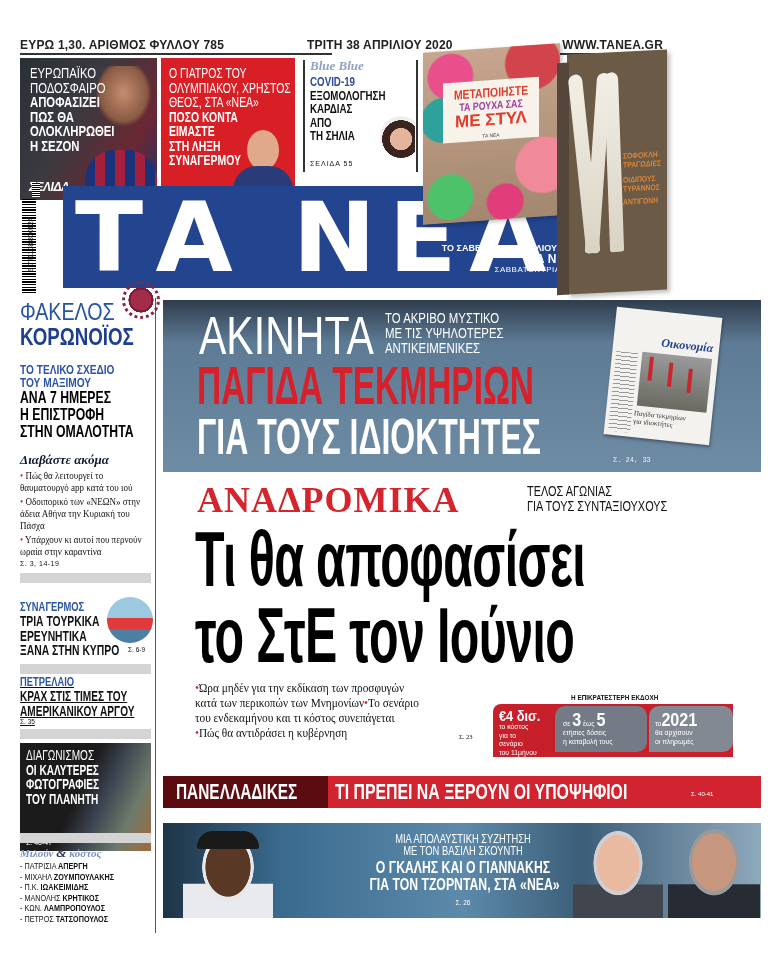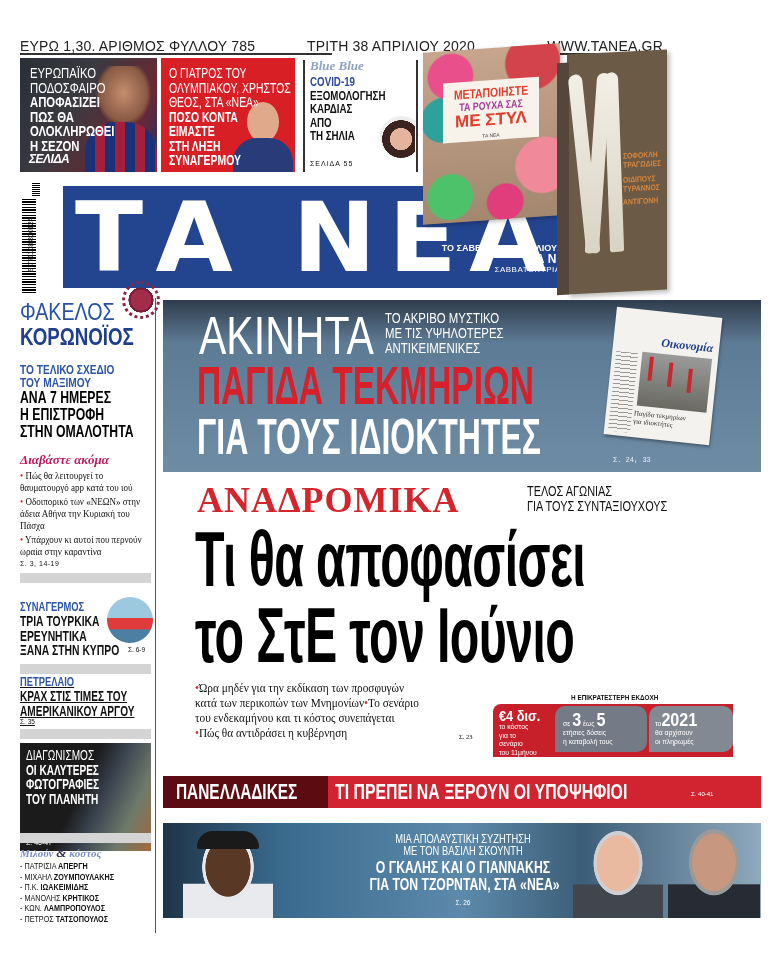--- a/index.html
+++ b/index.html
@@ -2,29 +2,29 @@
 <html><head>
 <meta charset="utf-8">
 <style>
   * { box-sizing: border-box; margin: 0; padding: 0; }
   html, body { width: 768px; height: 956px; background: #ffffff; overflow: hidden; }
   body { position: relative; font-family: "Liberation Sans", sans-serif; color: #111; }
   .abs { position: absolute; }
   .serif { font-family: "Liberation Serif", "DejaVu Serif", serif; }
 
   
-  .topline { left: 20px; top: 38px; width: 740px; height: 16px; font-size: 14px; letter-spacing: 0.2px; color: #222; }
+  .topline { left: 20px; top: 38px; width: 740px; height: 16px; font-size: 12px; letter-spacing: 0.2px; color: #222; font-weight: bold; }
   .topline .l { position: absolute; left: 0; top: 0; }
   .topline .c { position: absolute; left: 287px; top: 0; }
   .topline .r { position: absolute; right: 97px; top: 0; }
   .toprule { left: 20px; top: 53px; width: 312px; height: 2px; background: #333; }
   .toprule2 { left: 560px; top: 53px; width: 103px; height: 2px; background: #333; }
 
   
-  .teaser { top: 58px; height: 114px; overflow: hidden; }
+  .teaser { top: 58px; height: 142px; overflow: hidden; }
   .t-football { left: 20px; width: 137px; background: linear-gradient(120deg, #2a2f36 0%, #3a3a40 40%, #6a2833 75%, #27306a 100%); }
   .t-football .txt { position: absolute; left: 10px; top: 8px; color: #fff; font-size: 14.5px; line-height: 14.5px; transform: scaleX(0.78); transform-origin: left top; width: 170px; }
   .t-football .txt .thin { font-weight: normal; }
   .t-football .txt .bold { font-weight: bold; }
   .t-football .brand { position: absolute; left: 9px; bottom: 6px; color: #fff; font-size: 12px; font-weight: bold; font-style: italic; letter-spacing: -0.5px; }
   .t-football .face { position: absolute; right: 6px; top: 8px; width: 55px; height: 60px; background: radial-gradient(ellipse at 50% 45%, #c48d6e 0%, #8a5a44 60%, transparent 72%); }
   .t-football .shirt { position: absolute; right: 0; bottom: 0; width: 72px; height: 50px; background: repeating-linear-gradient(90deg, #19327a 0 10px, #a31f3a 10px 20px); border-radius: 30px 30px 0 0; }
 
   .t-doctor { left: 161px; width: 134px; background: #d91f26; }
   .t-doctor .txt { position: absolute; left: 8px; top: 8px; color: #fff; font-size: 14.5px; line-height: 14.5px; transform: scaleX(0.72); transform-origin: left top; width: 180px; }
@@ -79,21 +79,21 @@
   .s-fakelos { left: 20px; top: 300px; width: 135px; }
   .s-fakelos .f1 { color: #2852a3; font-size: 24px; line-height: 24px; transform: scaleX(0.82); transform-origin: left top; white-space: nowrap; }
   .s-fakelos .f2 { color: #1e3e8e; font-size: 24px; line-height: 26px; font-weight: bold; transform: scaleX(0.78); transform-origin: left top; white-space: nowrap; }
   .virus { left: 125px; top: 284px; width: 32px; height: 32px; border-radius: 50%; background: radial-gradient(circle, #a22c4a 0 45%, #7d1f38 46% 55%, transparent 56%); }
   .virus::before { content: ""; position: absolute; inset: -3px; border-radius: 50%; border: 3px dotted #8e2540; }
 
   .s-plan { left: 20px; top: 363px; width: 135px; }
   .s-plan .k { color: #2d55a5; font-size: 13px; line-height: 13px; font-weight: bold; transform: scaleX(0.78); transform-origin: left top; white-space: nowrap; }
   .s-plan .h { color: #000; font-size: 17px; line-height: 17px; font-weight: bold; transform: scaleX(0.72); transform-origin: left top; white-space: nowrap; }
   .s-read { left: 20px; top: 452px; width: 135px; }
-  .s-read .title { color: #be185d; font-size: 13px; font-weight: bold; font-style: italic; }
+  .s-read .title { color: #0f172a; font-size: 13px; font-weight: bold; font-style: italic; }
   .s-read ul { list-style: none; }
   .s-read li { font-size: 10.5px; line-height: 12px; color: #111; margin-top: 2px; transform: scaleX(0.86); transform-origin: left top; width: 155px; }
   .s-read li .dot { color: #d3252b; }
   .s-read .pg { font-size: 7px; margin-top: 2px; letter-spacing: 0.5px; }
   .graybar { height: 10px; background: #d4d4d4; }
 
   .s-syn { left: 20px; top: 600px; width: 135px; }
   .s-syn .k { color: #2d55a5; font-size: 12px; font-weight: bold; transform: scaleX(0.78); transform-origin: left top; white-space: nowrap; }
   .s-syn .h { font-size: 14px; line-height: 14.5px; font-weight: bold; transform: scaleX(0.74); transform-origin: left top; white-space: nowrap; }
   .s-syn .pg { position: absolute; left: 108px; top: 46px; font-size: 6.5px; }

